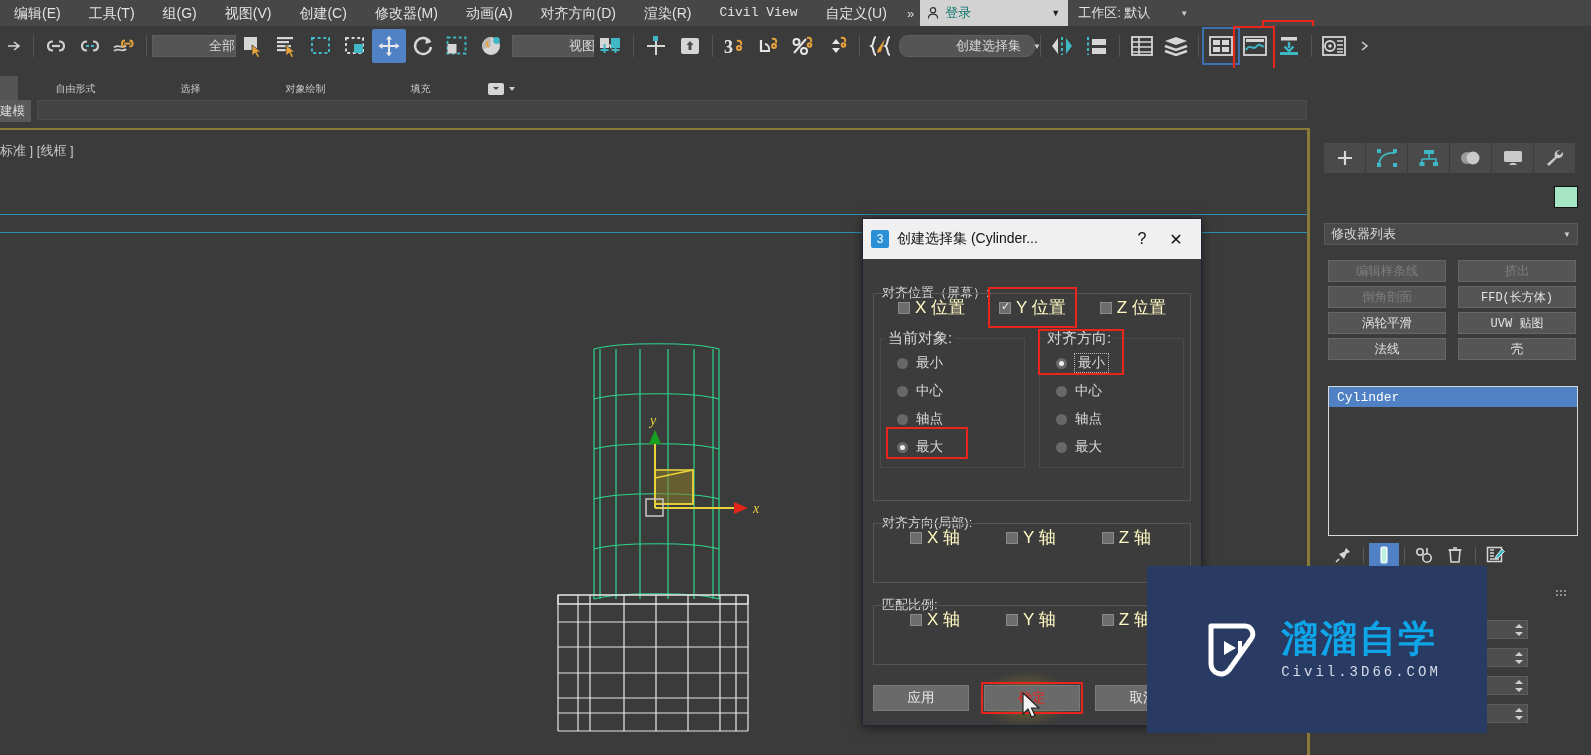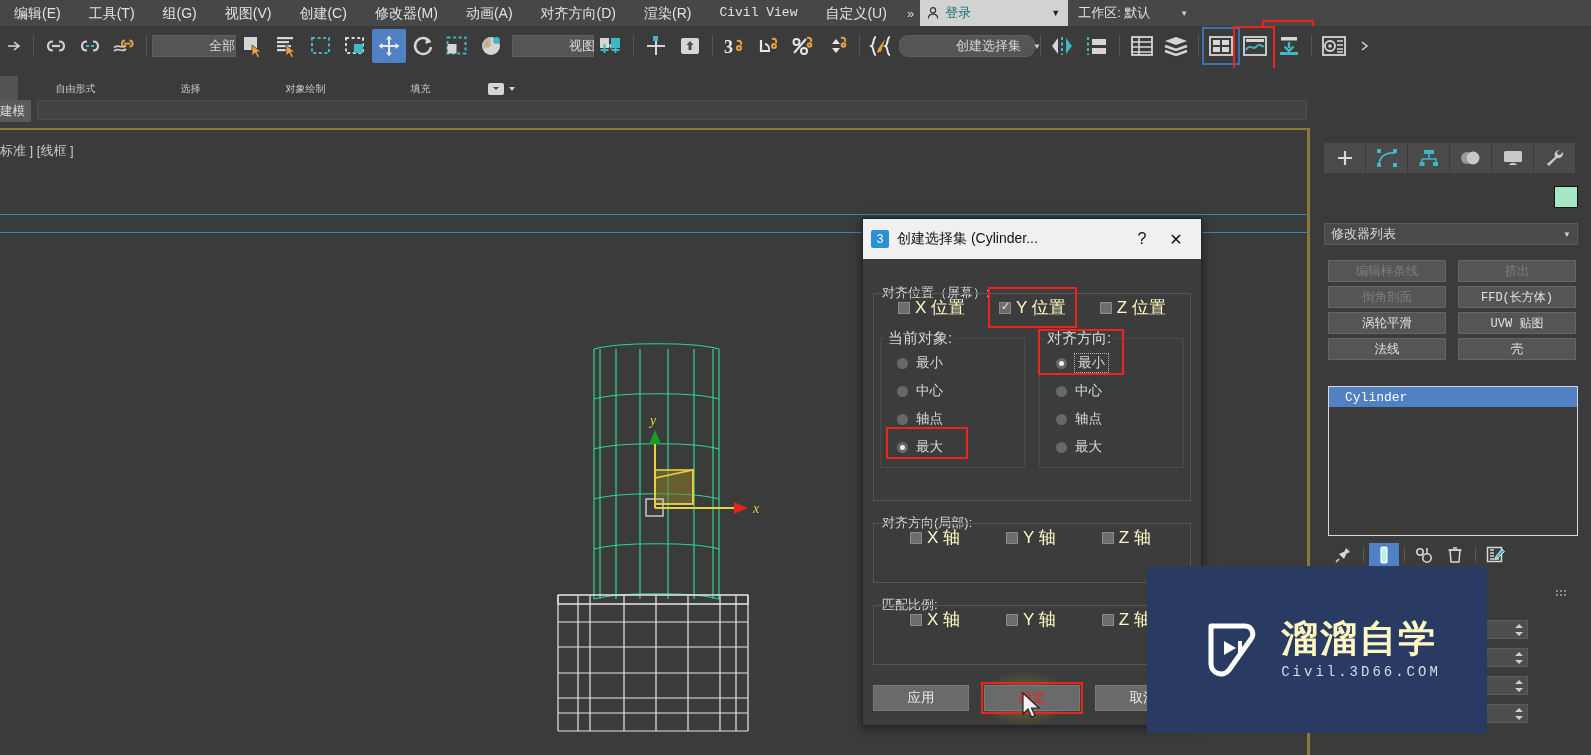--- a/index.html
+++ b/index.html
@@ -108,21 +108,21 @@
   .modbtn { height:22px; background:#555; border:1px solid #666; color:#e2e2e2;
             font-size:12.5px; display:flex; align-items:center; justify-content:center; }
   .modbtn.dis { color:#7e7e7e; }
   .modbtn.mono { font-family:"Liberation Mono","DejaVu Sans Mono",monospace; font-size:12px;}
   .stack {
     position:absolute; left:18px; top:258px; width:250px; height:150px;
     background:#3b3b3b; border:1px solid #d8d8d8;
   }
   .stack .sel { background:#4f81c4; color:#fff;
                 font-family:"Liberation Mono","DejaVu Sans Mono",monospace; font-size:13px;
-                height:20px; display:flex; align-items:center; padding-left:16px; }
+                height:20px; display:flex; align-items:center; padding-left:8px; }
   .stackbar { position:absolute; left:18px; top:414px; width:250px; height:26px;
               display:flex; align-items:center; }
   .sbtn { width:30px; height:24px; display:flex; align-items:center; justify-content:center;}
   .sbtn.on { background:#4f81c4; }
   .sbar-sep { width:1px; height:16px; background:#5a5a5a; margin:0 5px; }
   .paramwrap { position:absolute; left:18px; top:450px; width:250px; bottom:0; }
   .pgrip { position:absolute; right:10px; top:6px; width:12px; height:8px; }
   .pspin { position:absolute; height:19px; background:#4e4e4e; border:1px solid #5d5d5d;
            color:#cfcfcf; font-size:12px; display:flex; align-items:center;
            justify-content:flex-start; padding-left:6px; }
@@ -169,21 +169,21 @@
   .dbtn { width:96px; height:26px; background:#6a6a6a; border:1px solid #7a7a7a;
           color:#e8e8e8; font-size:13.5px; display:flex; align-items:center;
           justify-content:center; position:relative; }
   .cursor-glow { position:absolute; width:94px; height:56px; border-radius:50%;
                  background: radial-gradient(ellipse at center, rgba(180,150,30,.55), rgba(120,100,20,0) 70%); }
 
   
   .wm { position:absolute; left:1147px; top:566px; width:340px; height:167px;
         background:#2a3b63; display:flex; align-items:center; justify-content:center; }
   .wm-inner { display:flex; align-items:center; }
-  .wm-txt .cn { color:#fef9c3; font-size:37px; letter-spacing:2px; font-weight:bold; line-height:1;}
+  .wm-txt .cn { color:#0ea5e9; font-size:37px; letter-spacing:2px; font-weight:bold; line-height:1;}
   .wm-txt .en { color:#d7dcea; font-size:14px; letter-spacing:3px; margin-top:7px;
                 font-family:"Liberation Mono","DejaVu Sans Mono",monospace;}
 </style>
 </head>
 <body>
 
 <div id="app">
 
   <div class="menubar">
     <div class="mitem">编辑(E)</div>

